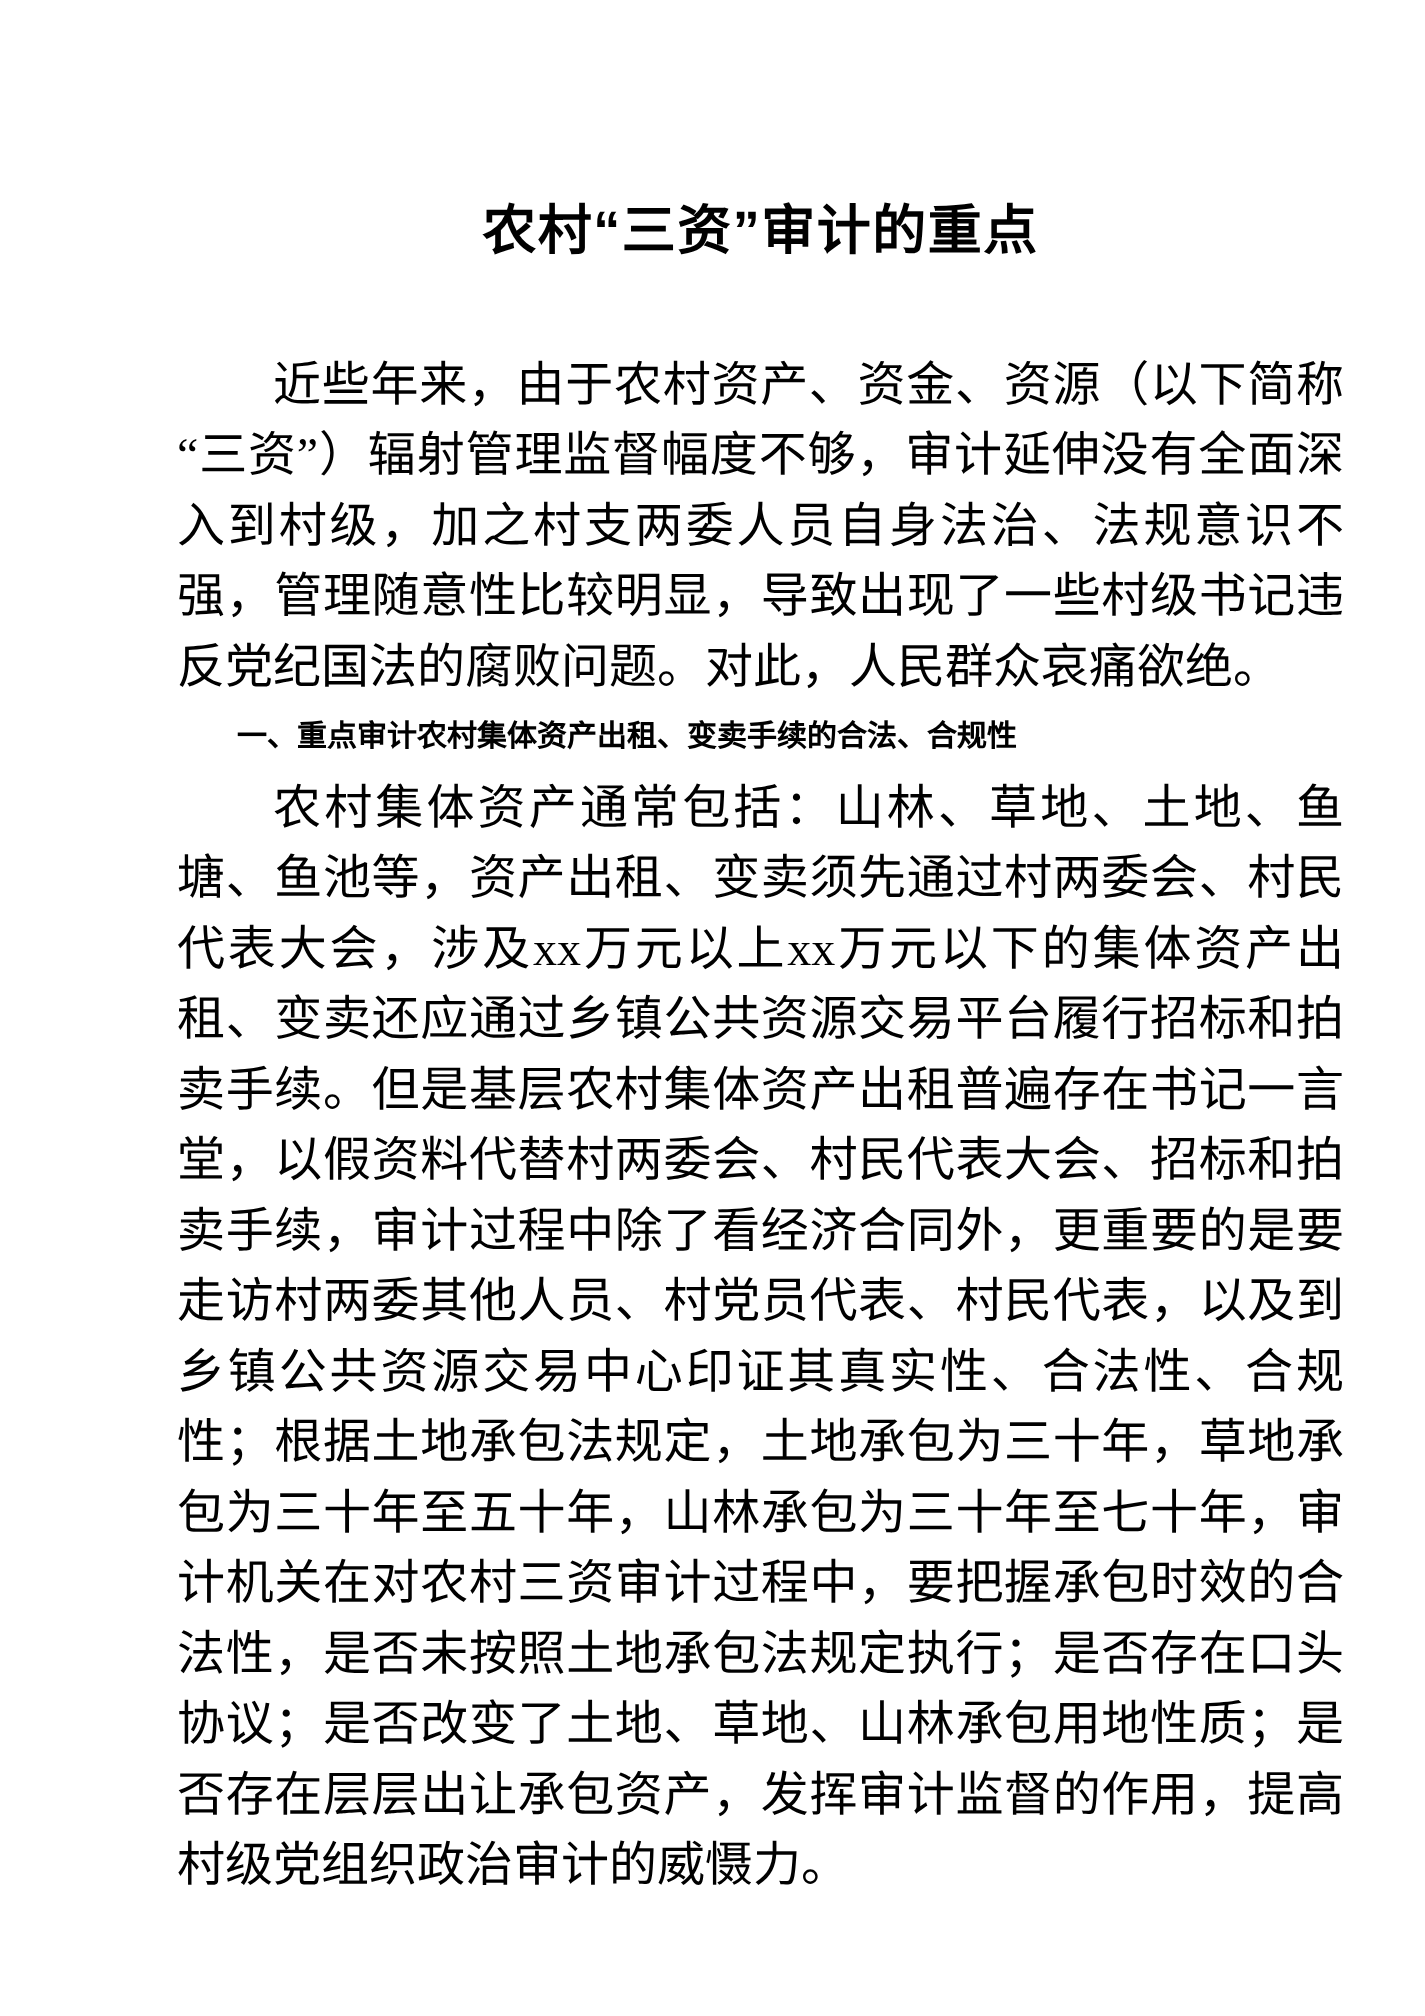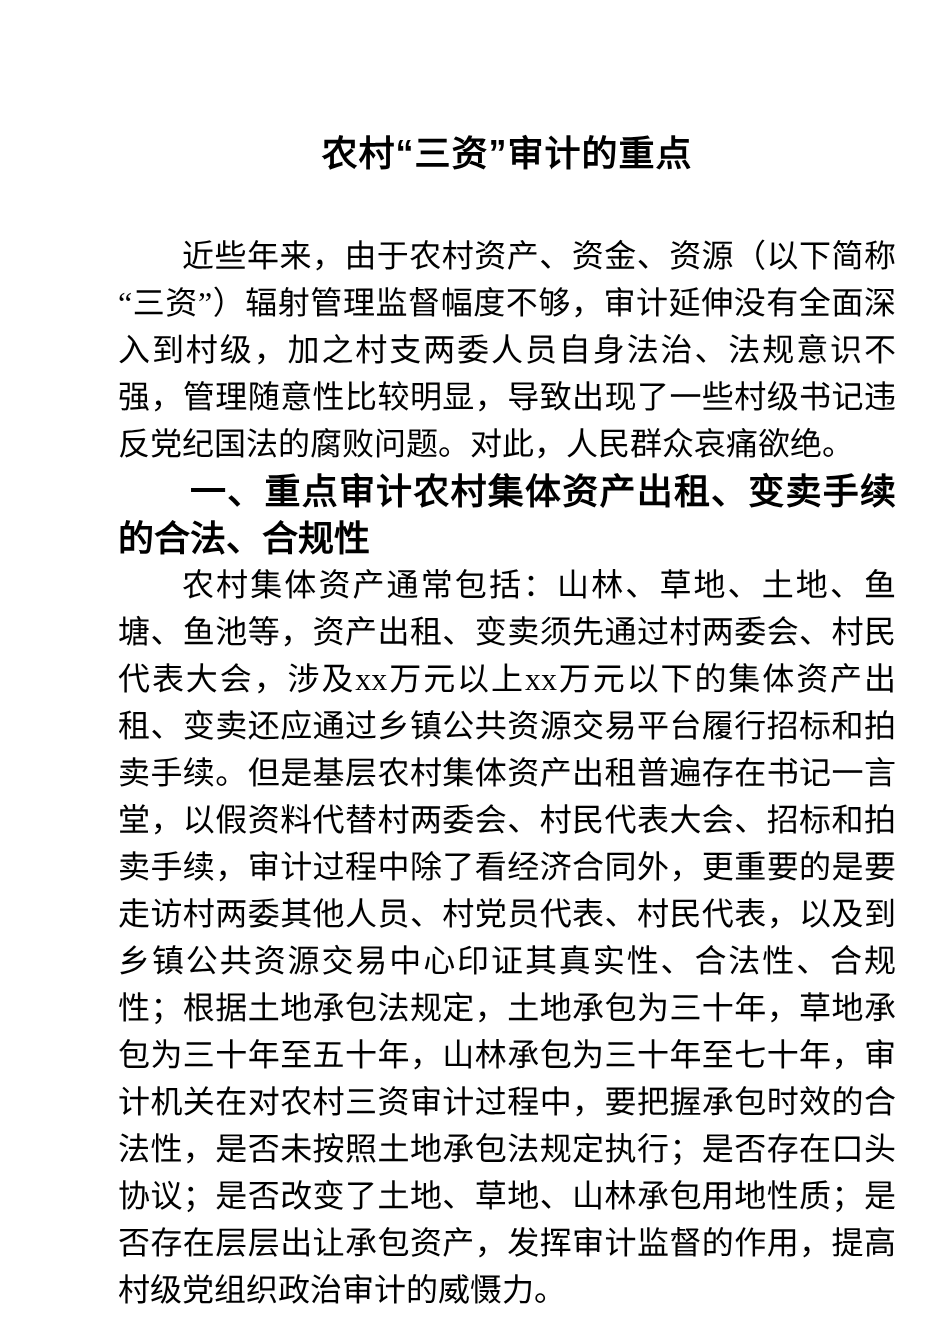--- a/index.html
+++ b/index.html
@@ -36,21 +36,21 @@
     text-indent: 2em;
     text-align: justify;
     text-justify: inter-ideograph;
     color: #000000;
     word-break: break-all;
   }
   .section-heading {
     margin: 0;
     font-family: "Liberation Sans", "DejaVu Sans", sans-serif;
     font-weight: 700;
-    font-size: 36px;
+    font-size: 20px;
     line-height: 47px;
     text-indent: 2em;
     text-align: justify;
     text-justify: inter-ideograph;
     color: #000000;
     word-break: break-all;
   }
 </style>
 </head>
 <body>

